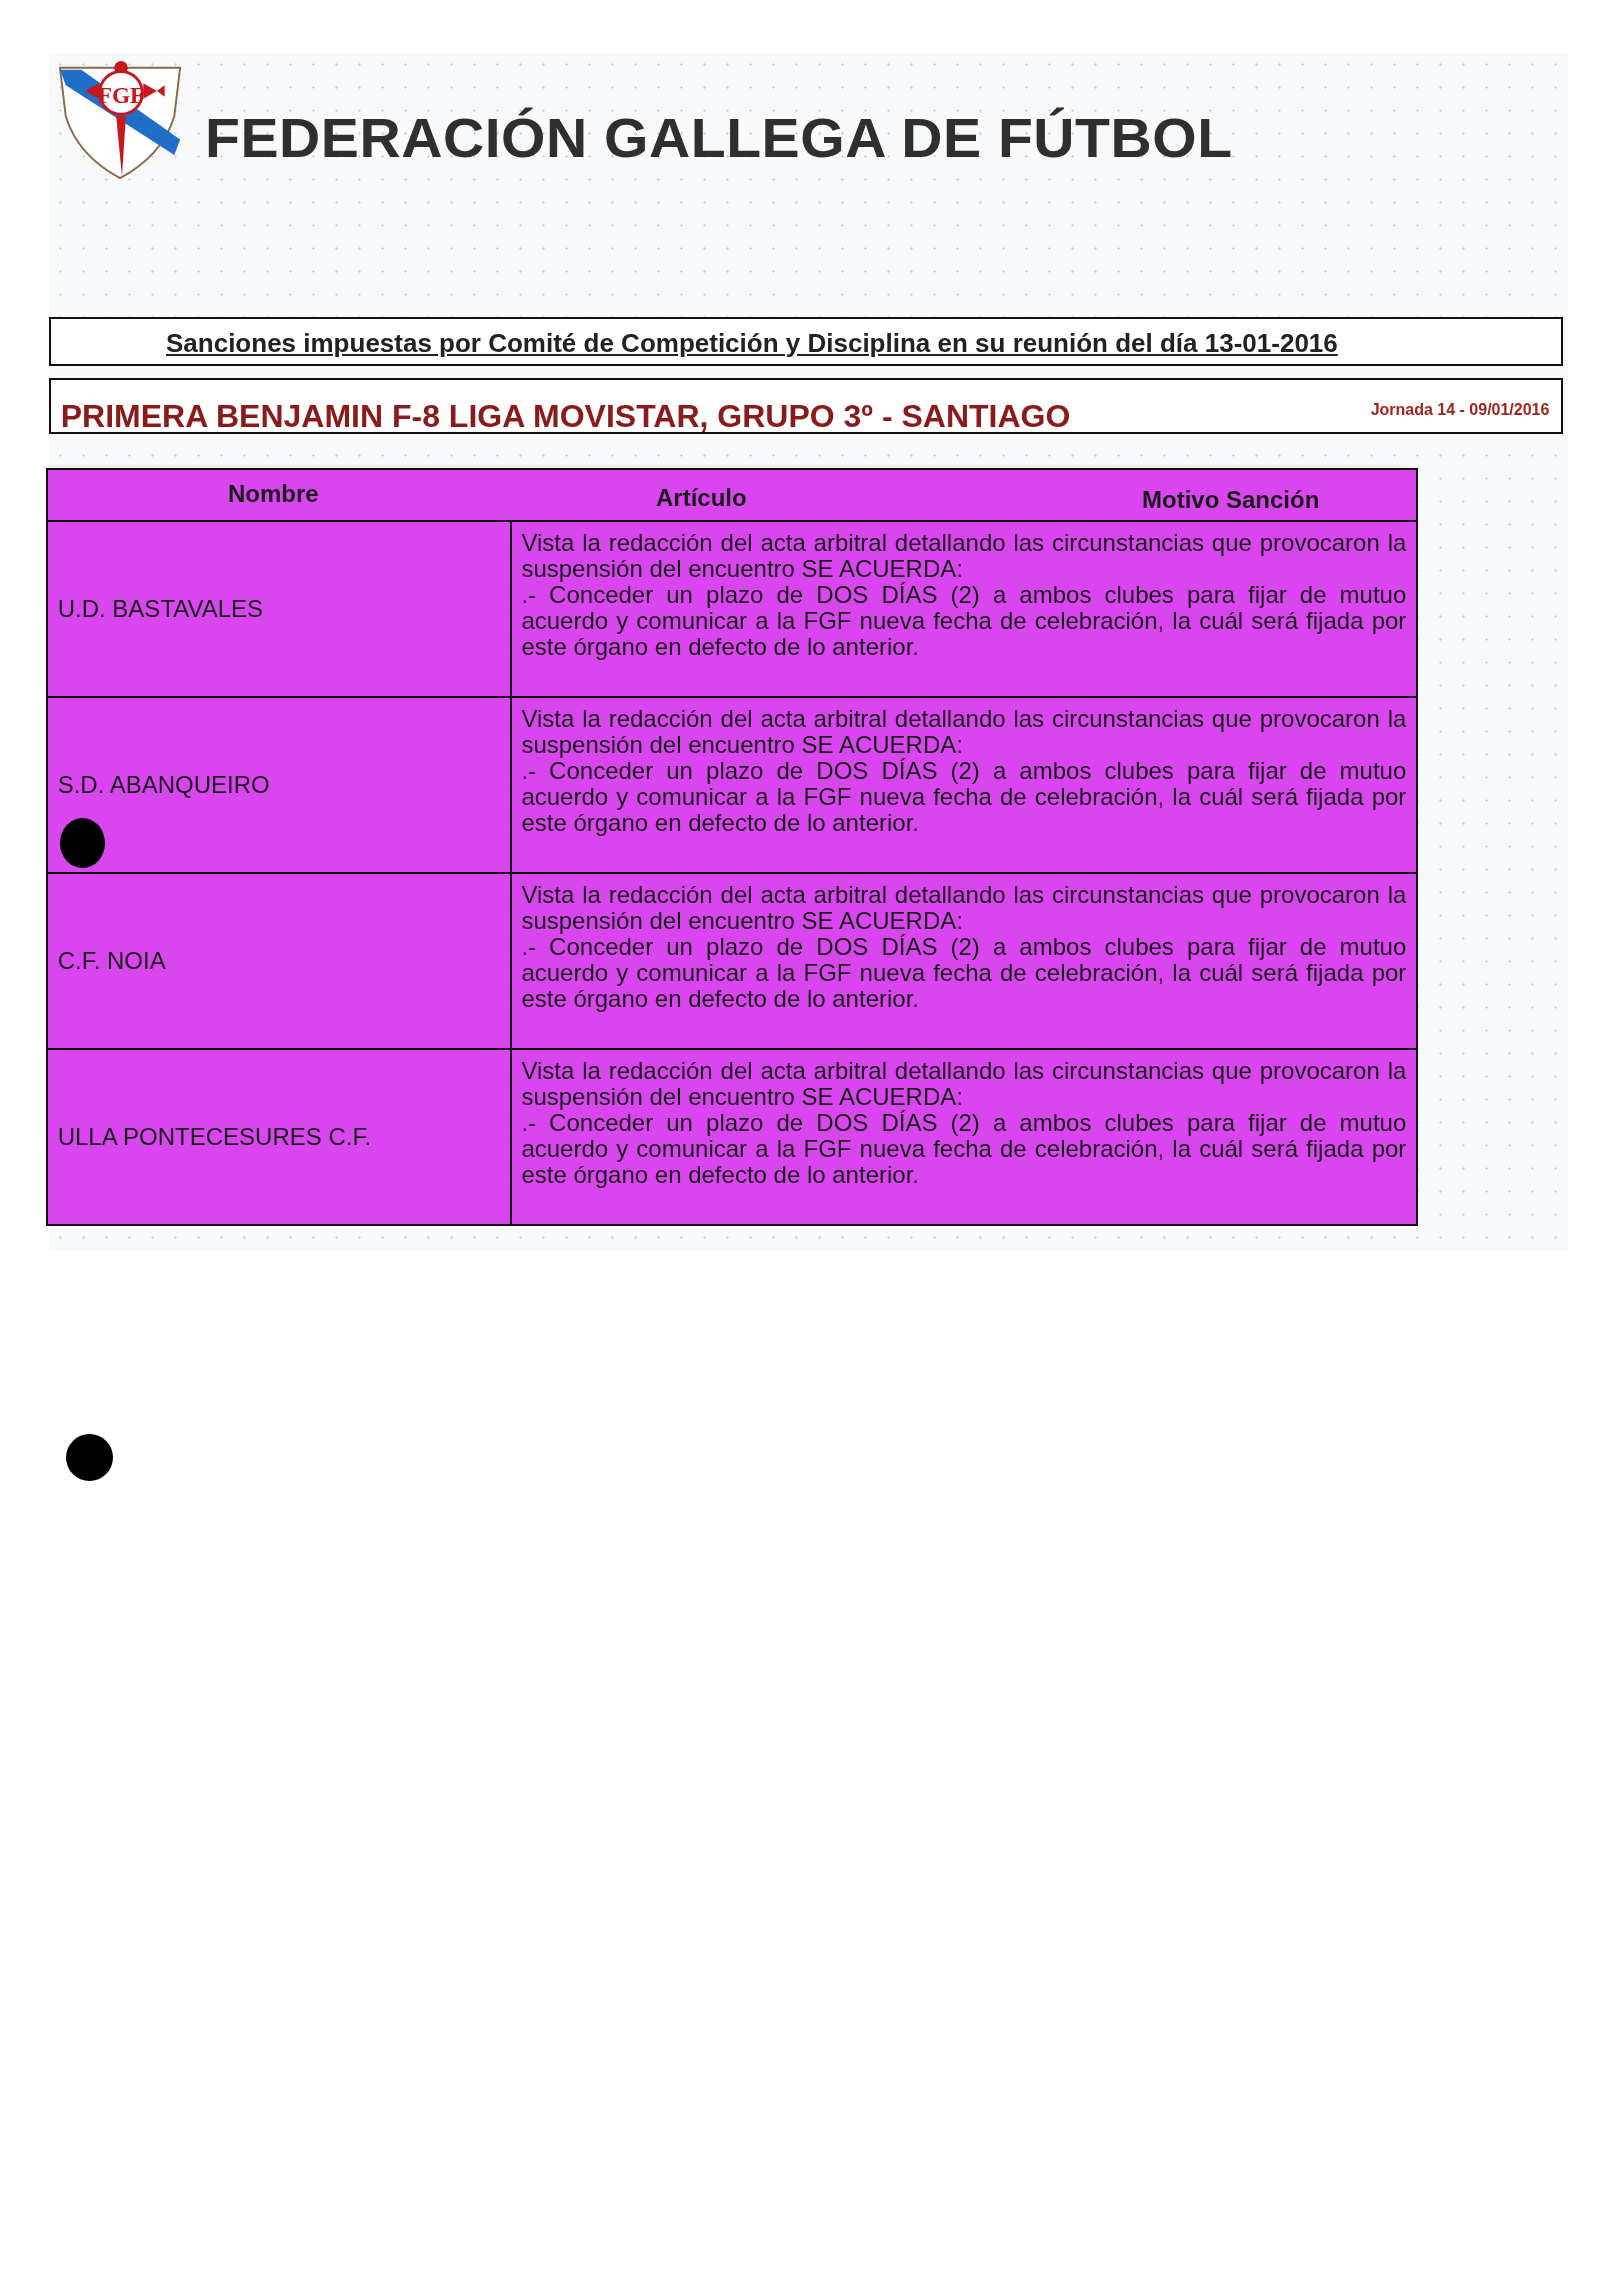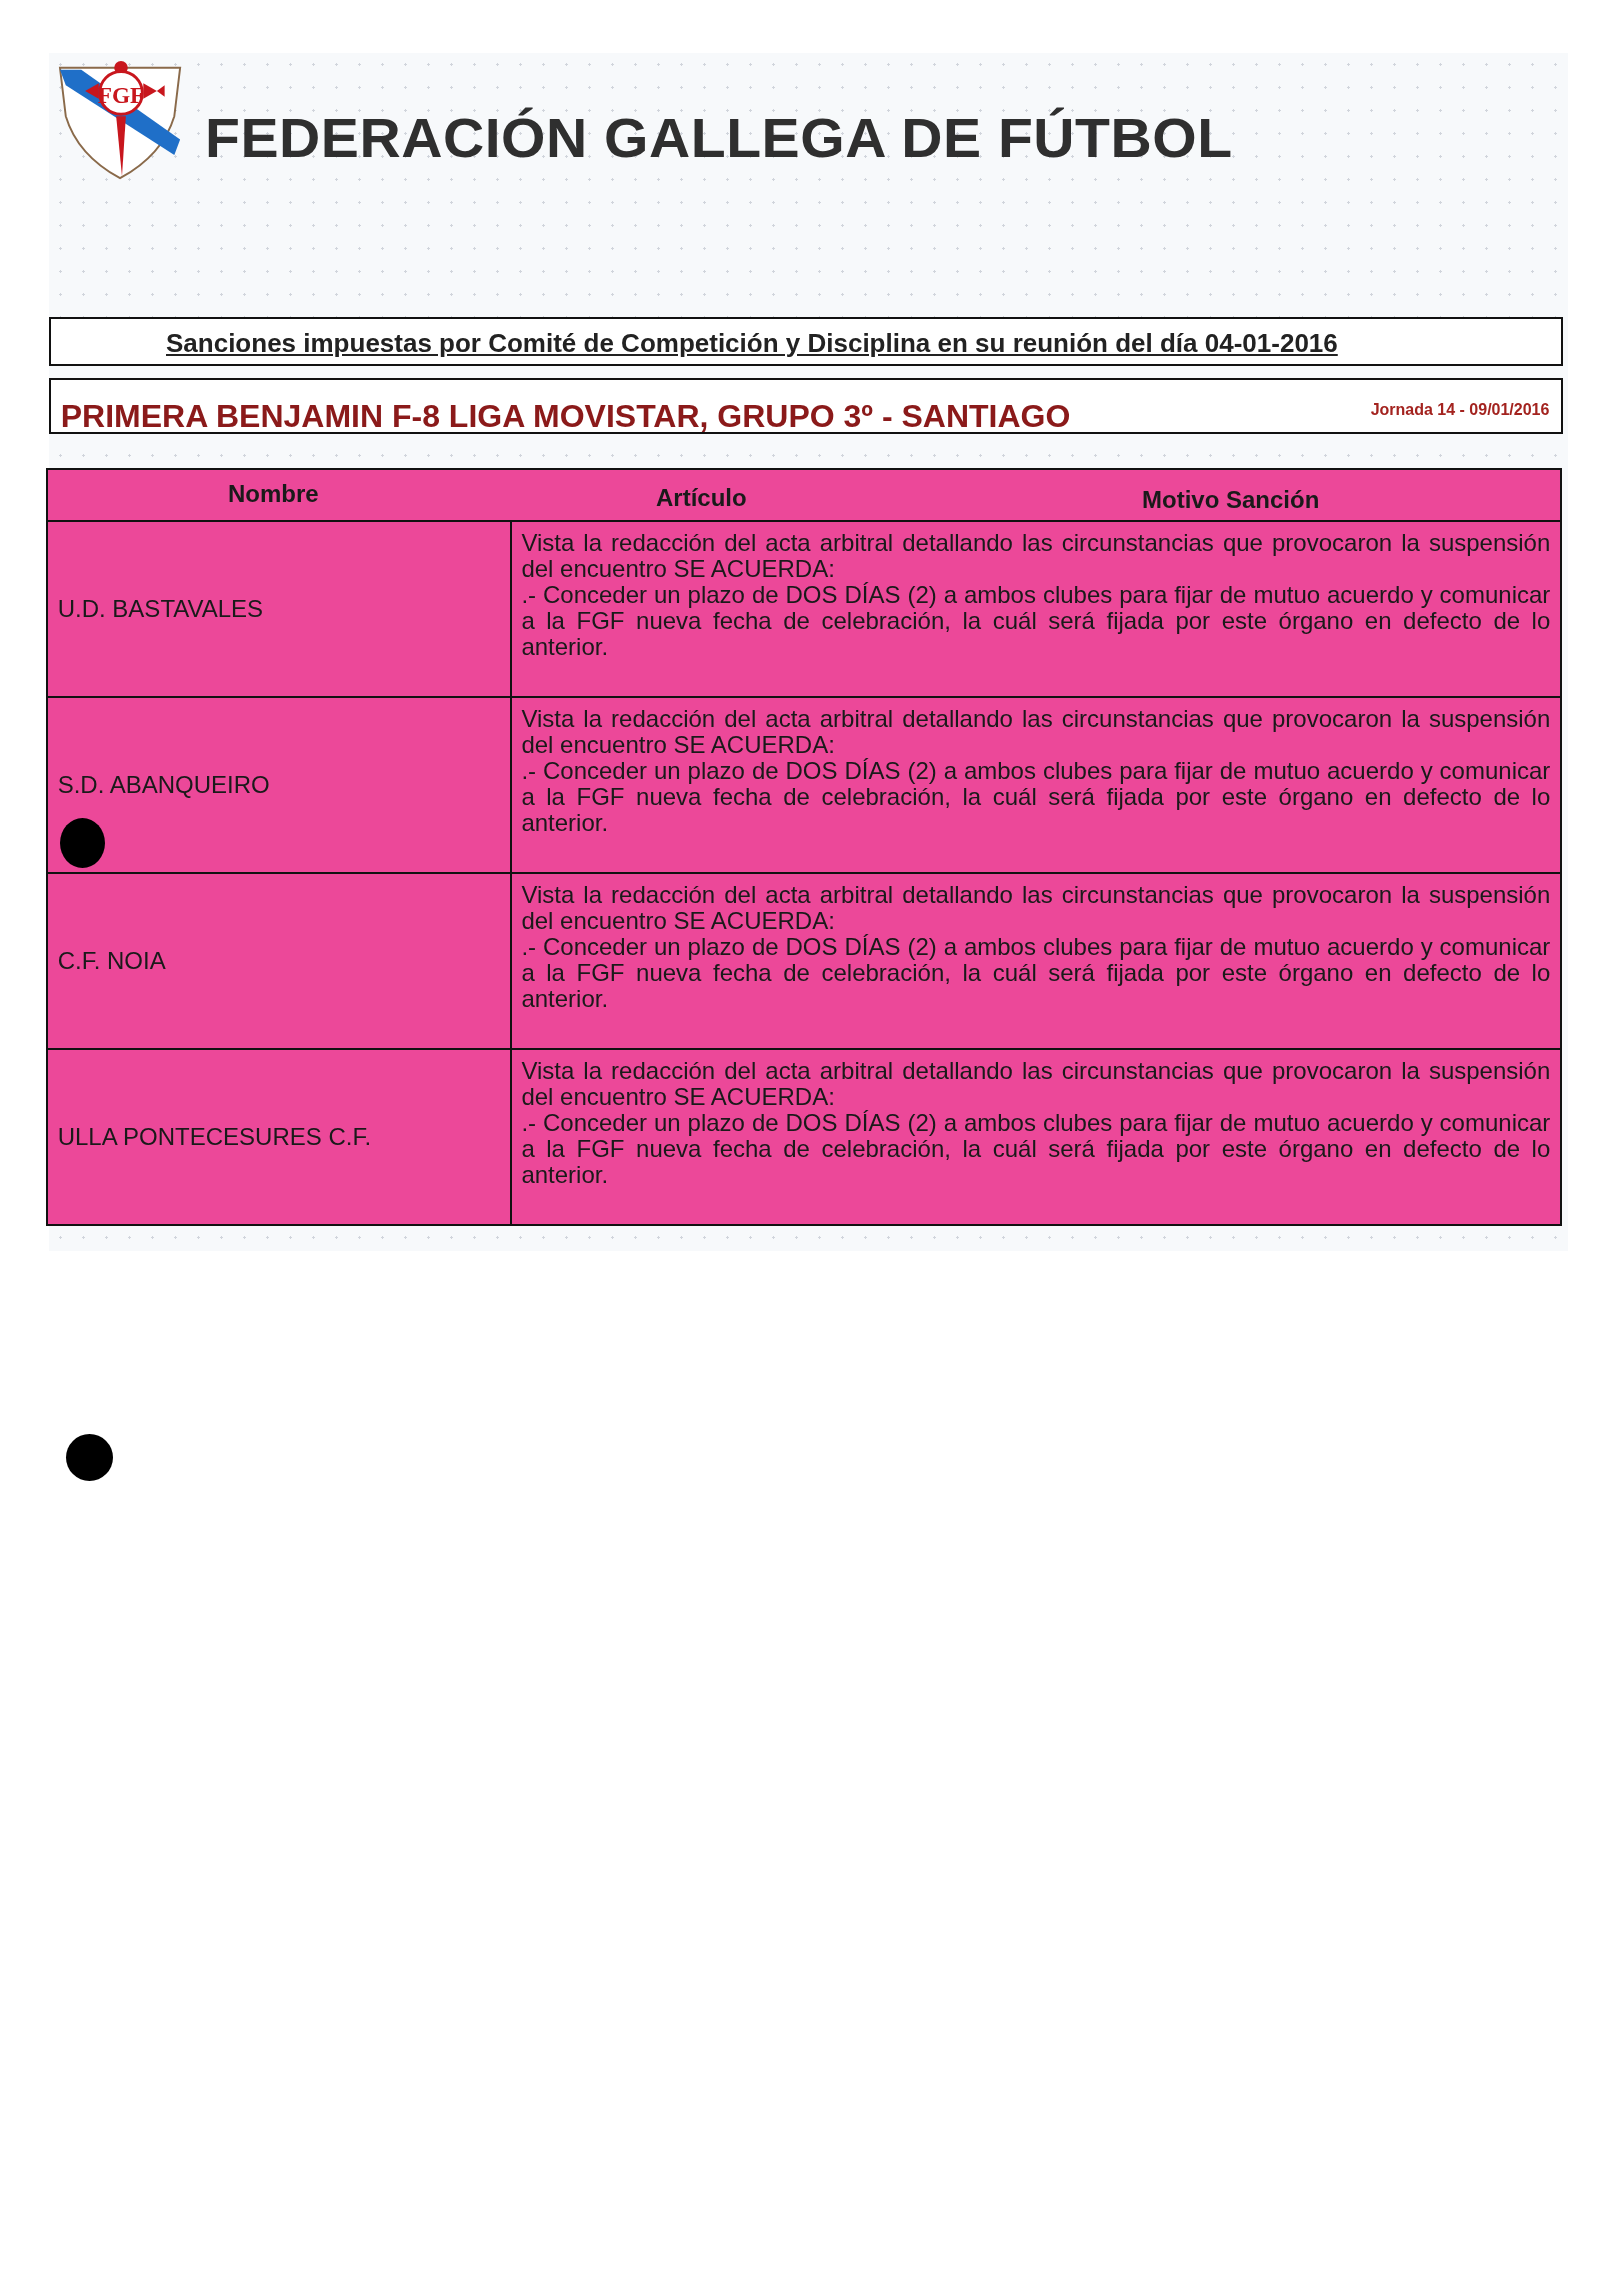--- a/index.html
+++ b/index.html
@@ -95,23 +95,23 @@
       top: 21.3px;
       font-size: 16px;
       font-weight: bold;
       color: #a3231f;
       white-space: nowrap;
     }
     table.sanctions {
       position: absolute;
       left: 46px;
       top: 468px;
-      width: 1516px;
+      width: 1372px;
       border-collapse: collapse;
-      background: #ec4899;
+      background: #d946ef;
     }
     table.sanctions th, table.sanctions td {
       border: 2.4px solid #111;
     }
     table.sanctions thead tr {
       height: 50px;
     }
     .th-inner {
       position: relative;
       height: 50px;
@@ -173,21 +173,21 @@
       <path d="M104 34 L90 26 L90 42 Z" fill="#c8161d"></path>
       <path d="M104 34 L112 28 L112 40 Z" fill="#c8161d"></path>
       <circle cx="67" cy="36" r="22" fill="#ffffff" stroke="#c8161d" stroke-width="3"></circle>
       <text x="67" y="46" text-anchor="middle" font-family="Liberation Serif, serif" font-weight="bold" font-size="24" fill="#c8161d">FGF</text>
     </svg>
   </div>
   <div class="org-title">FEDERACIÓN GALLEGA DE FÚTBOL</div>
 </div>
 
 <div class="box sanciones-box">
-  <div class="sanciones-text">Sanciones impuestas por Comité de Competición y Disciplina en su reunión del día 04-01-2016</div>
+  <div class="sanciones-text">Sanciones impuestas por Comité de Competición y Disciplina en su reunión del día 13-01-2016</div>
 </div>
 
 <div class="box competition-box">
   <div class="competition-text">PRIMERA BENJAMIN F-8 LIGA MOVISTAR,  GRUPO 3º - SANTIAGO</div>
   <div class="jornada-text">Jornada 14 - 09/01/2016</div>
 </div>
 
 <table class="sanctions">
   <thead>
     <tr>

